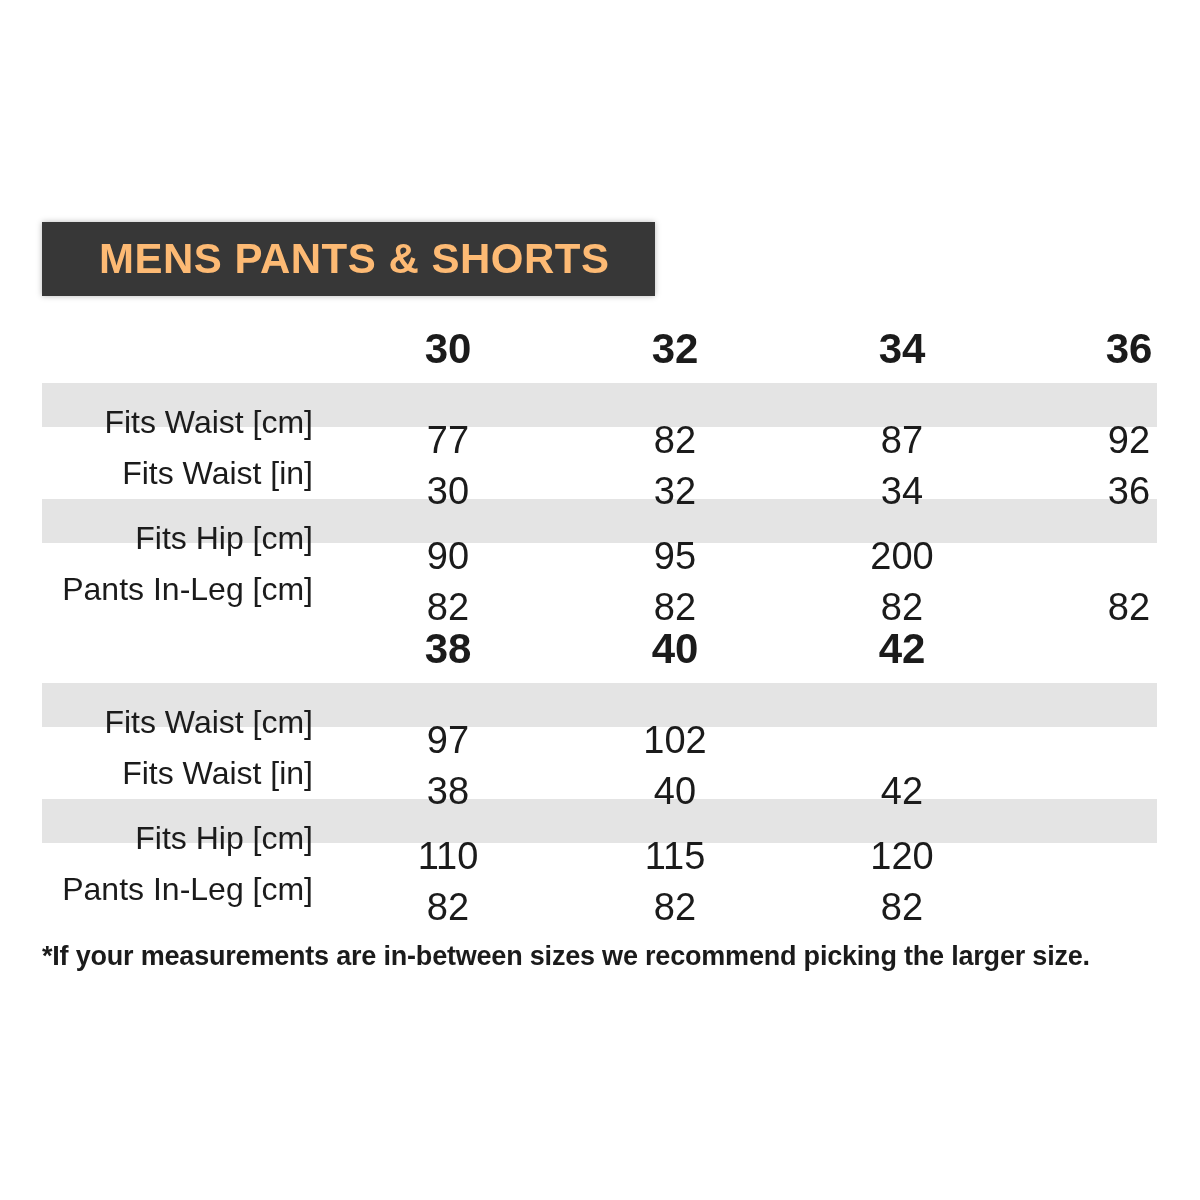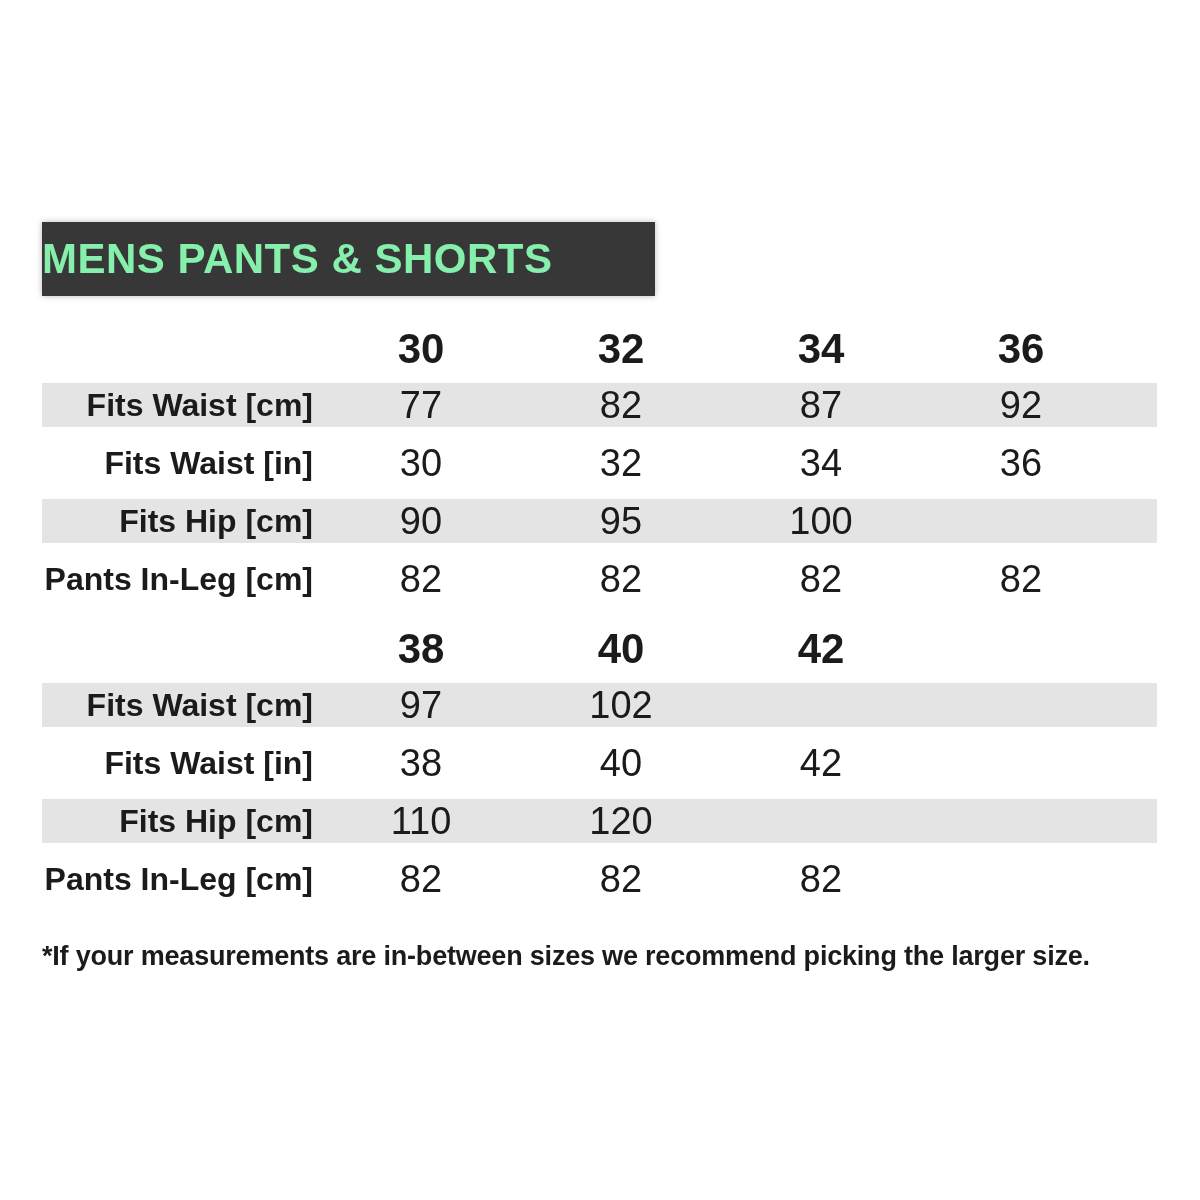--- a/index.html
+++ b/index.html
@@ -21,58 +21,61 @@
     left: 42px;
     top: 222px;
     width: 613px;
     height: 74px;
     background: #373737;
     box-shadow: 0 0 6px rgba(0,0,0,0.28);
     display: flex;
     align-items: center;
   }
   .title-bar .title-text {
-    color: #86efac;
+    color: #fdba74;
     font-weight: bold;
     font-size: 42px;
     letter-spacing: 0.5px;
+    padding-left: 57px;
     white-space: nowrap;
   }
   .size-table {
     position: absolute;
     left: 42px;
     width: 1115px;
   }
   #table-1 { top: 322px; }
   #table-2 { top: 622px; }
   .row {
     display: grid;
     grid-template-columns: 279px 200px 200px 200px 200px;
     align-items: center;
     height: 58px;
     box-sizing: border-box;
+    gap: 27px;
   }
   .row.striped {
     background-color: #e4e4e4;
     background-clip: content-box;
     padding: 7px 0;
   }
   .size-row { height: 54px; }
   .cell { overflow: visible; }
   .label-cell {
     text-align: right;
     padding-right: 8px;
-    font-weight: bold;
+    font-weight: normal;
     font-size: 32px;
     white-space: nowrap;
   }
   .value-cell {
     text-align: center;
     font-size: 38px;
     font-weight: 400;
+    margin-top: 36px;
   }
   .size-cell {
     text-align: center;
     font-size: 42px;
     font-weight: bold;
   }
   .footnote {
     position: absolute;
     left: 42px;
     top: 941px;
@@ -111,21 +114,21 @@
       <div class="cell label-cell">Fits Waist [in]</div>
       <div class="cell value-cell">30</div>
       <div class="cell value-cell">32</div>
       <div class="cell value-cell">34</div>
       <div class="cell value-cell">36</div>
     </div>
     <div class="row striped">
       <div class="cell label-cell">Fits Hip [cm]</div>
       <div class="cell value-cell">90</div>
       <div class="cell value-cell">95</div>
-      <div class="cell value-cell">100</div>
+      <div class="cell value-cell">200</div>
     </div>
     <div class="row">
       <div class="cell label-cell">Pants In-Leg [cm]</div>
       <div class="cell value-cell">82</div>
       <div class="cell value-cell">82</div>
       <div class="cell value-cell">82</div>
       <div class="cell value-cell">82</div>
     </div>
   </div>
 
@@ -146,20 +149,21 @@
     <div class="row">
       <div class="cell label-cell">Fits Waist [in]</div>
       <div class="cell value-cell">38</div>
       <div class="cell value-cell">40</div>
       <div class="cell value-cell">42</div>
       <div class="cell value-cell"></div>
     </div>
     <div class="row striped">
       <div class="cell label-cell">Fits Hip [cm]</div>
       <div class="cell value-cell">110</div>
+      <div class="cell value-cell">115</div>
       <div class="cell value-cell">120</div>
       <div class="cell value-cell"></div>
     </div>
     <div class="row">
       <div class="cell label-cell">Pants In-Leg [cm]</div>
       <div class="cell value-cell">82</div>
       <div class="cell value-cell">82</div>
       <div class="cell value-cell">82</div>
       <div class="cell value-cell"></div>
     </div>

